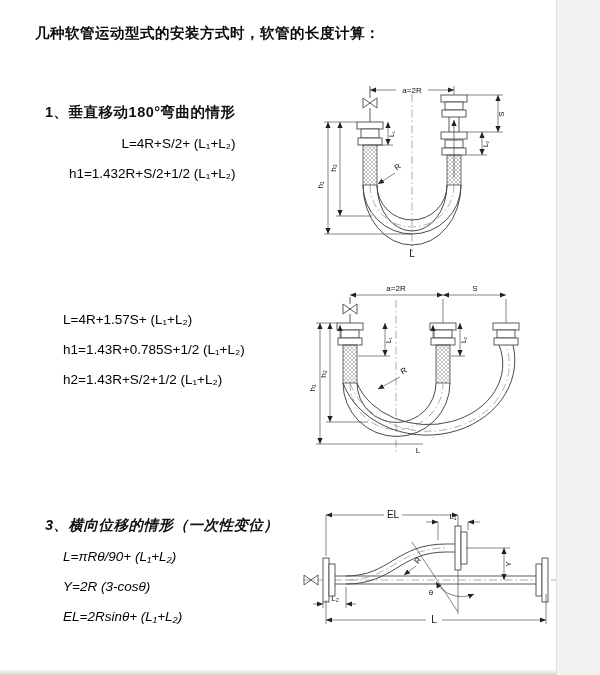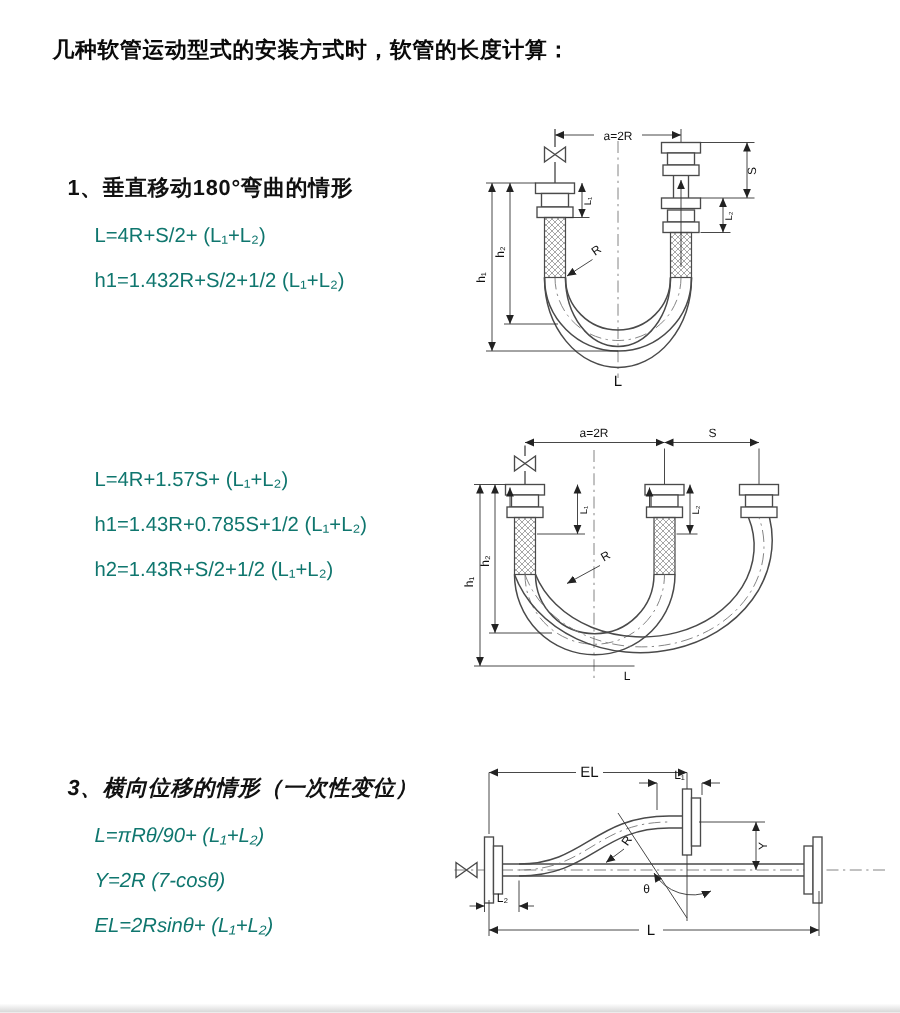--- a/index.html
+++ b/index.html
@@ -1,28 +1,28 @@
 <!DOCTYPE html>
 <html><head>
 <meta charset="utf-8">
 <style>
   html,body{margin:0;padding:0;background:#f2f2f2;}
   .page{
-    position:relative;width:600px;height:675px;background:#ffffff;
+    position:relative;width:556px;height:675px;background:#ffffff;
     font-family:"Liberation Sans","DejaVu Sans",sans-serif;color:#111;
     overflow:hidden;outline:1px solid #e0e0e0;
   }
   .doc-title{
     position:absolute;left:35px;top:24px;font-size:14.5px;font-weight:bold;
     letter-spacing:0.5px;color:#0a0a0a;white-space:nowrap;
   }
   .section-text{position:absolute;left:45px;}
   .sec-heading{font-size:14.5px;font-weight:bold;letter-spacing:0.5px;white-space:nowrap;}
   .formulas{margin:7px 0 0 18px;}
-  .formula{font-size:13.5px;line-height:30px;white-space:nowrap;color:#0f766e;}
+  .formula{font-size:13.5px;line-height:30px;white-space:nowrap;color:#000000;}
   .diagram{position:absolute;}
   
   .part{fill:#ffffff;stroke:#4a4a4a;stroke-width:0.9;}
   .thin{fill:none;stroke:#4a4a4a;stroke-width:0.9;}
   .hose{fill:none;stroke:#4a4a4a;stroke-width:1;}
   .dim{fill:none;stroke:#333333;stroke-width:0.6;}
   .cl{fill:none;stroke:#777777;stroke-width:0.6;stroke-dasharray:8 3 1.5 3;}
   .braidrect{stroke:#4a4a4a;stroke-width:0.8;}
   svg text{font-size:8px;fill:#111;font-family:"Liberation Sans","DejaVu Sans",sans-serif;}
   svg text.big{font-size:10px;}
@@ -32,21 +32,21 @@
     background:linear-gradient(to bottom,rgba(0,0,0,0),rgba(0,0,0,0.16));
   }
 </style>
 </head>
 <body>
 
 <div class="page">
 
   <div class="doc-title">几种软管运动型式的安装方式时，软管的长度计算：</div>
 
-  <div class="section-text" style="top:116px;">
+  <div class="section-text" style="top:103px;text-align:right;">
     <div class="sec-heading">1、垂直移动180°弯曲的情形</div>
     <div class="formulas">
       <div class="formula">L=4R+S/2+ (L₁+L₂)</div>
       <div class="formula">h1=1.432R+S/2+1/2 (L₁+L₂)</div>
     </div>
   </div>
 
   <svg class="diagram" style="left:312px;top:70px;" width="280" height="190" viewBox="0 0 280 190">
     <defs>
       <marker id="m1e" markerWidth="7" markerHeight="6" refX="6" refY="3" orient="auto" markerUnits="userSpaceOnUse">
@@ -241,21 +241,21 @@
       <line class="dim" x1="92" y1="101" x2="70" y2="113" marker-end="url(#m2e)"></line>
     </g>
 
     <text x="110" y="177" text-anchor="middle">L</text>
   </svg>
 
   <div class="section-text" style="top:516px;font-style:italic;">
     <div class="sec-heading">3、横向位移的情形（一次性变位）</div>
     <div class="formulas">
       <div class="formula">L=πRθ/90+ (L₁+L₂)</div>
-      <div class="formula">Y=2R (7-cosθ)</div>
+      <div class="formula">Y=2R (3-cosθ)</div>
       <div class="formula">EL=2Rsinθ+ (L₁+L₂)</div>
     </div>
   </div>
 
   <svg class="diagram" style="left:298px;top:500px;" width="300" height="145" viewBox="0 0 300 145">
     <defs>
       <marker id="m3e" markerWidth="7" markerHeight="6" refX="6" refY="3" orient="auto" markerUnits="userSpaceOnUse">
         <path d="M0,0.4 L6,3 L0,5.6 Z" fill="#222"></path>
         </marker>
       <marker id="m3s" markerWidth="7" markerHeight="6" refX="0" refY="3" orient="auto" markerUnits="userSpaceOnUse">

